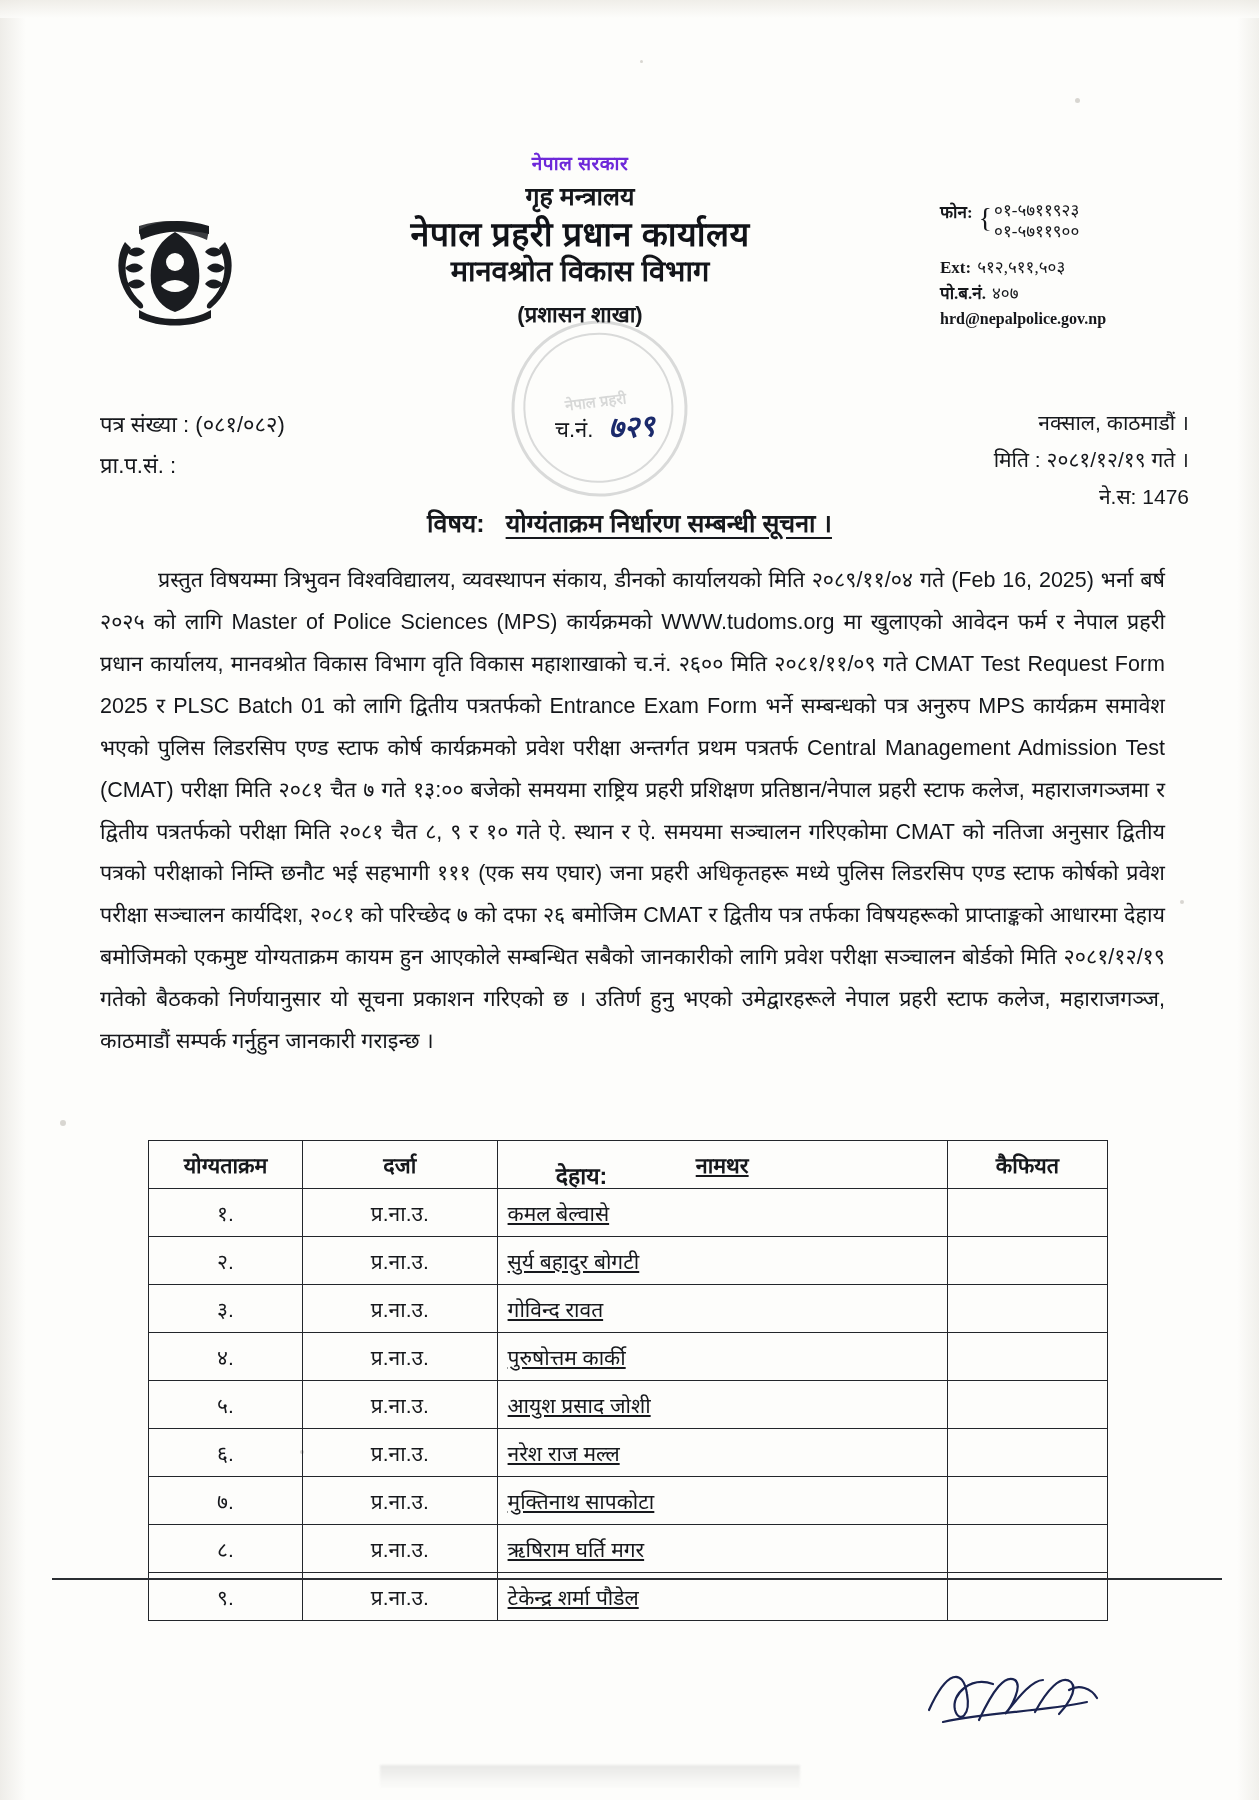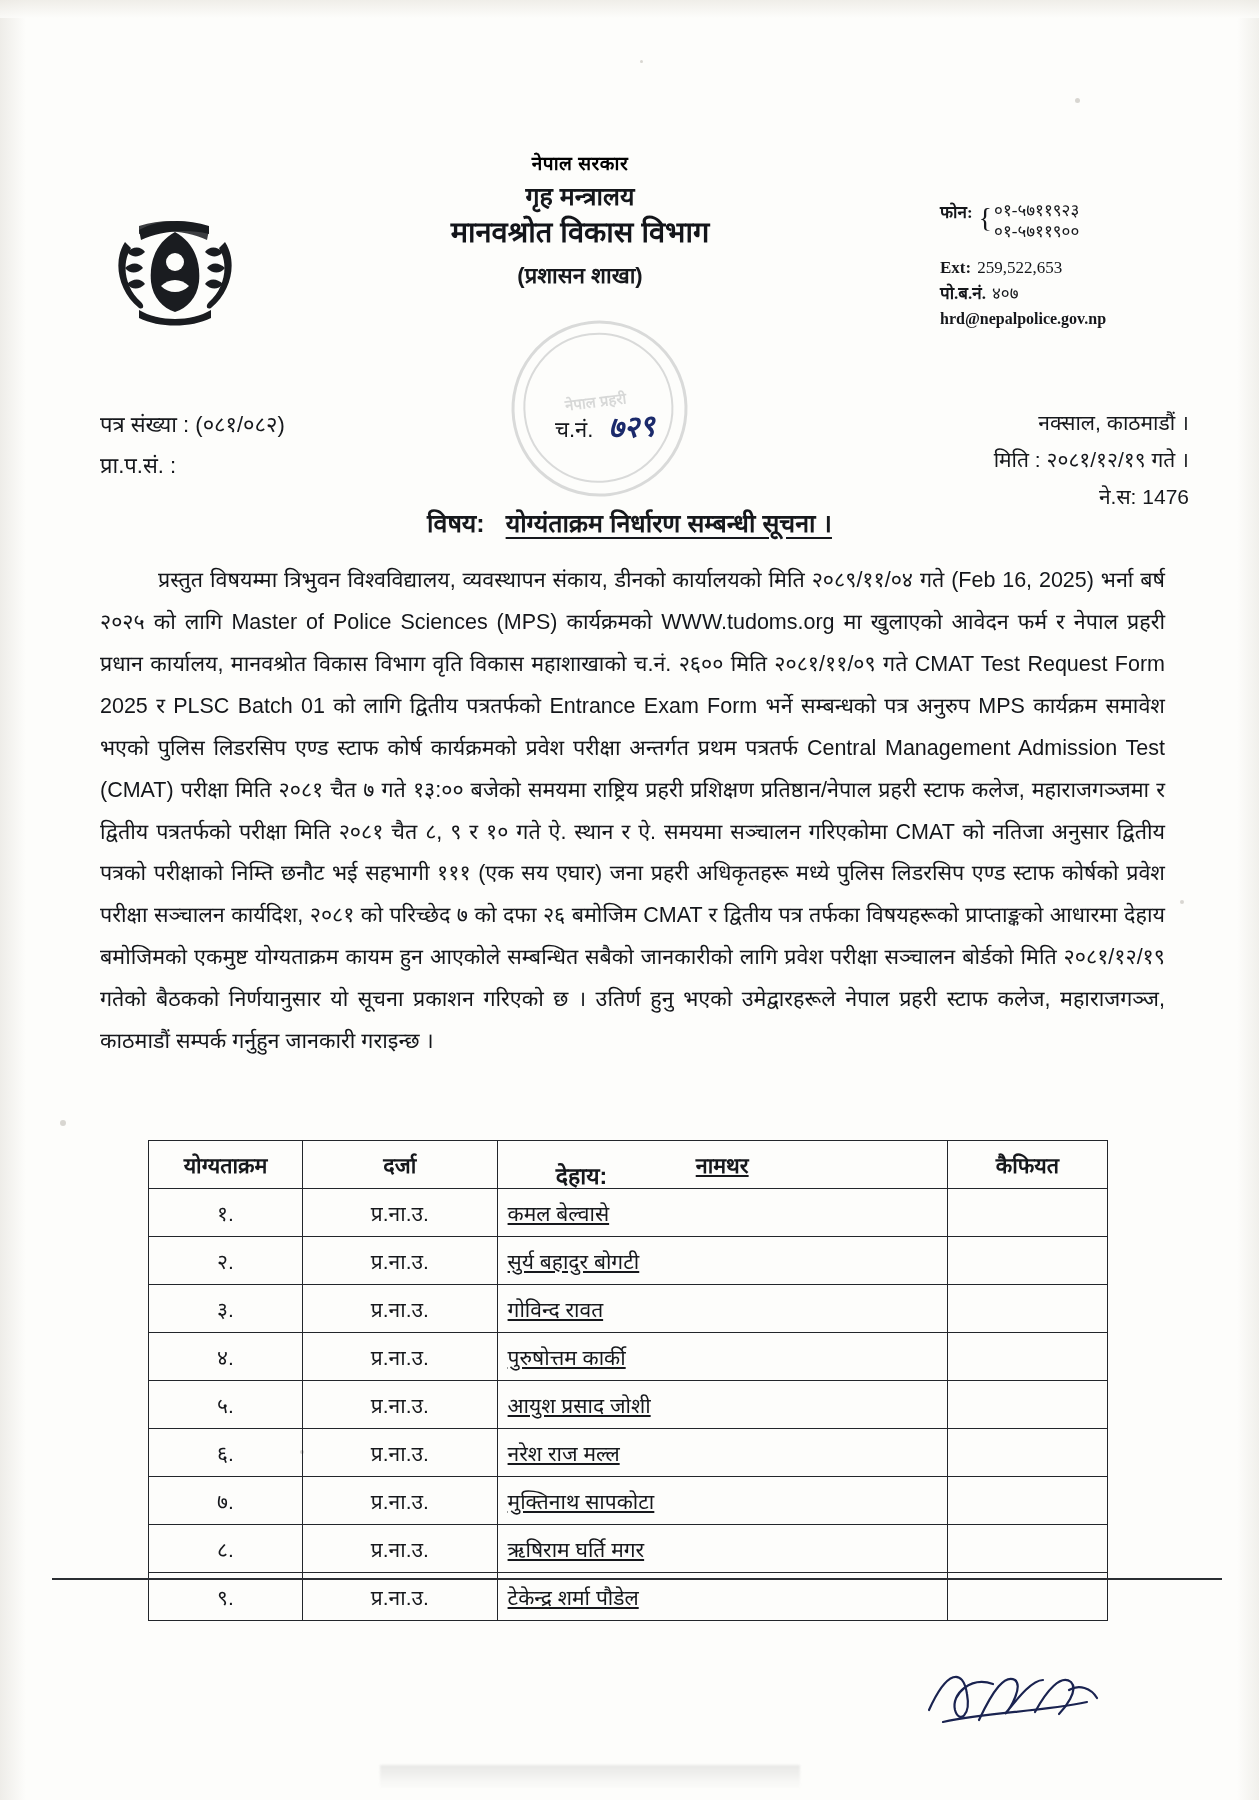--- a/index.html
+++ b/index.html
@@ -44,21 +44,21 @@
   .emblem {
     position: absolute; left: 105px; top: 40px; width: 140px; height: 140px;
   }
   .emblem svg { display:block; }
 
   .head-center {
     position: absolute; left: 300px; top: 0px; width: 560px;
     text-align: center;
   }
   .gov-line {
-    font-size: 19px; letter-spacing: .5px; color: #000000;
+    font-size: 19px; letter-spacing: .5px; color: #6d28d9;
     font-family: "Liberation Sans", sans-serif; font-weight: 700;
     margin-bottom: 2px;
   }
   .ministry-line {
     font-size: 25px; color: #15171b;
     font-family: "Liberation Sans", sans-serif; font-weight: 700;
     margin-bottom: 3px;
   }
   .office-line {
     font-size: 34px; font-weight: 700; color: #111318;
@@ -256,20 +256,21 @@
         <g fill="#fdfdfb">
           <circle cx="70" cy="72" r="9"></circle>
           <path d="M56 96 c8-8 20-8 28 0 -8 8-20 8-28 0z"></path>
         </g>
       </svg>
     </div>
 
     <div class="head-center">
       <div class="gov-line">नेपाल सरकार</div>
       <div class="ministry-line">गृह मन्त्रालय</div>
+      <div class="office-line">नेपाल प्रहरी प्रधान कार्यालय</div>
       <div class="dept-line">मानवश्रोत विकास विभाग</div>
       <div class="branch-line">(प्रशासन शाखा)</div>
     </div>
 
     <div class="stamp">
       <div class="ring"></div>
       <div class="ring2"></div>
       <div class="txt">नेपाल प्रहरी</div>
     </div>
 
@@ -278,21 +279,21 @@
         <span class="lbl">फोन:</span>
         <span class="brace">{</span>
         <span class="phones">
           <div>०१-५७११९२३</div>
           <div>०१-५७११९००</div>
         </span>
       </div>
       <div class="sp"></div>
       <div class="row">
         <span class="lbl">Ext:</span>
-        <span>259,522,653</span>
+        <span>५१२,५११,५०३</span>
       </div>
       <div class="row">
         <span class="lbl">पो.ब.नं.</span>
         <span>४०७</span>
       </div>
       <div class="mail">hrd@nepalpolice.gov.np</div>
     </div>
   </div>
 
   <div class="ref-left">

